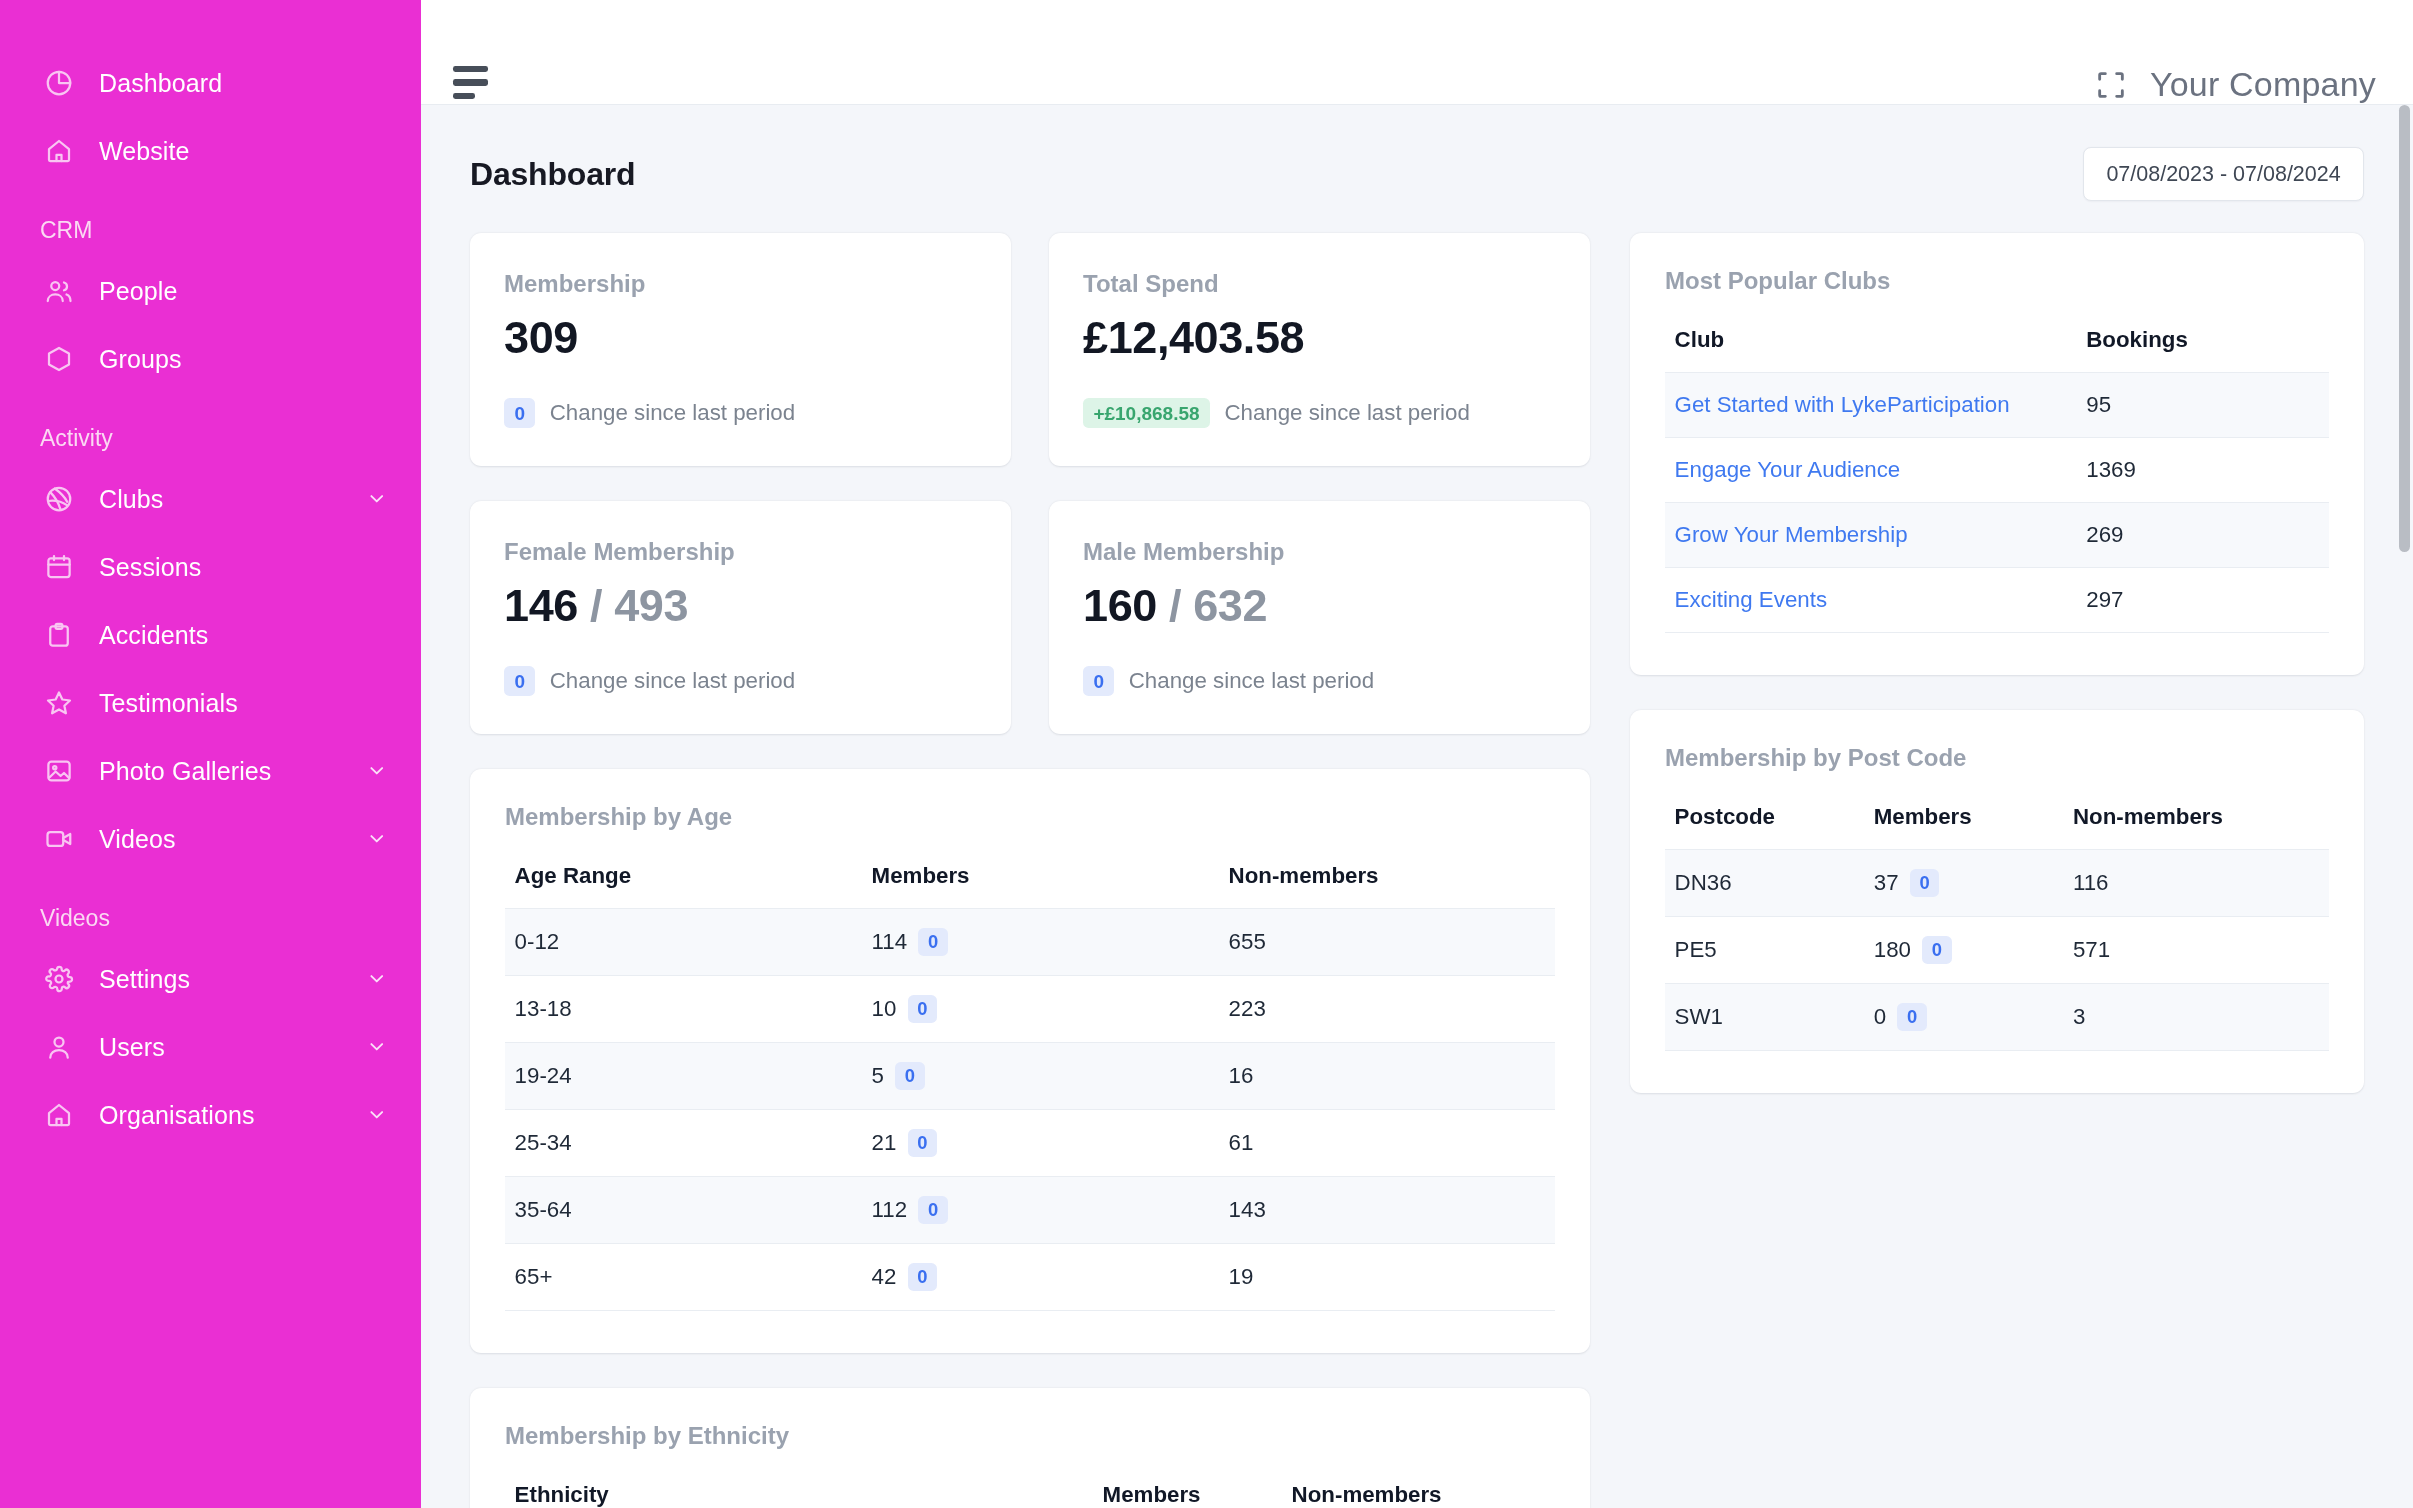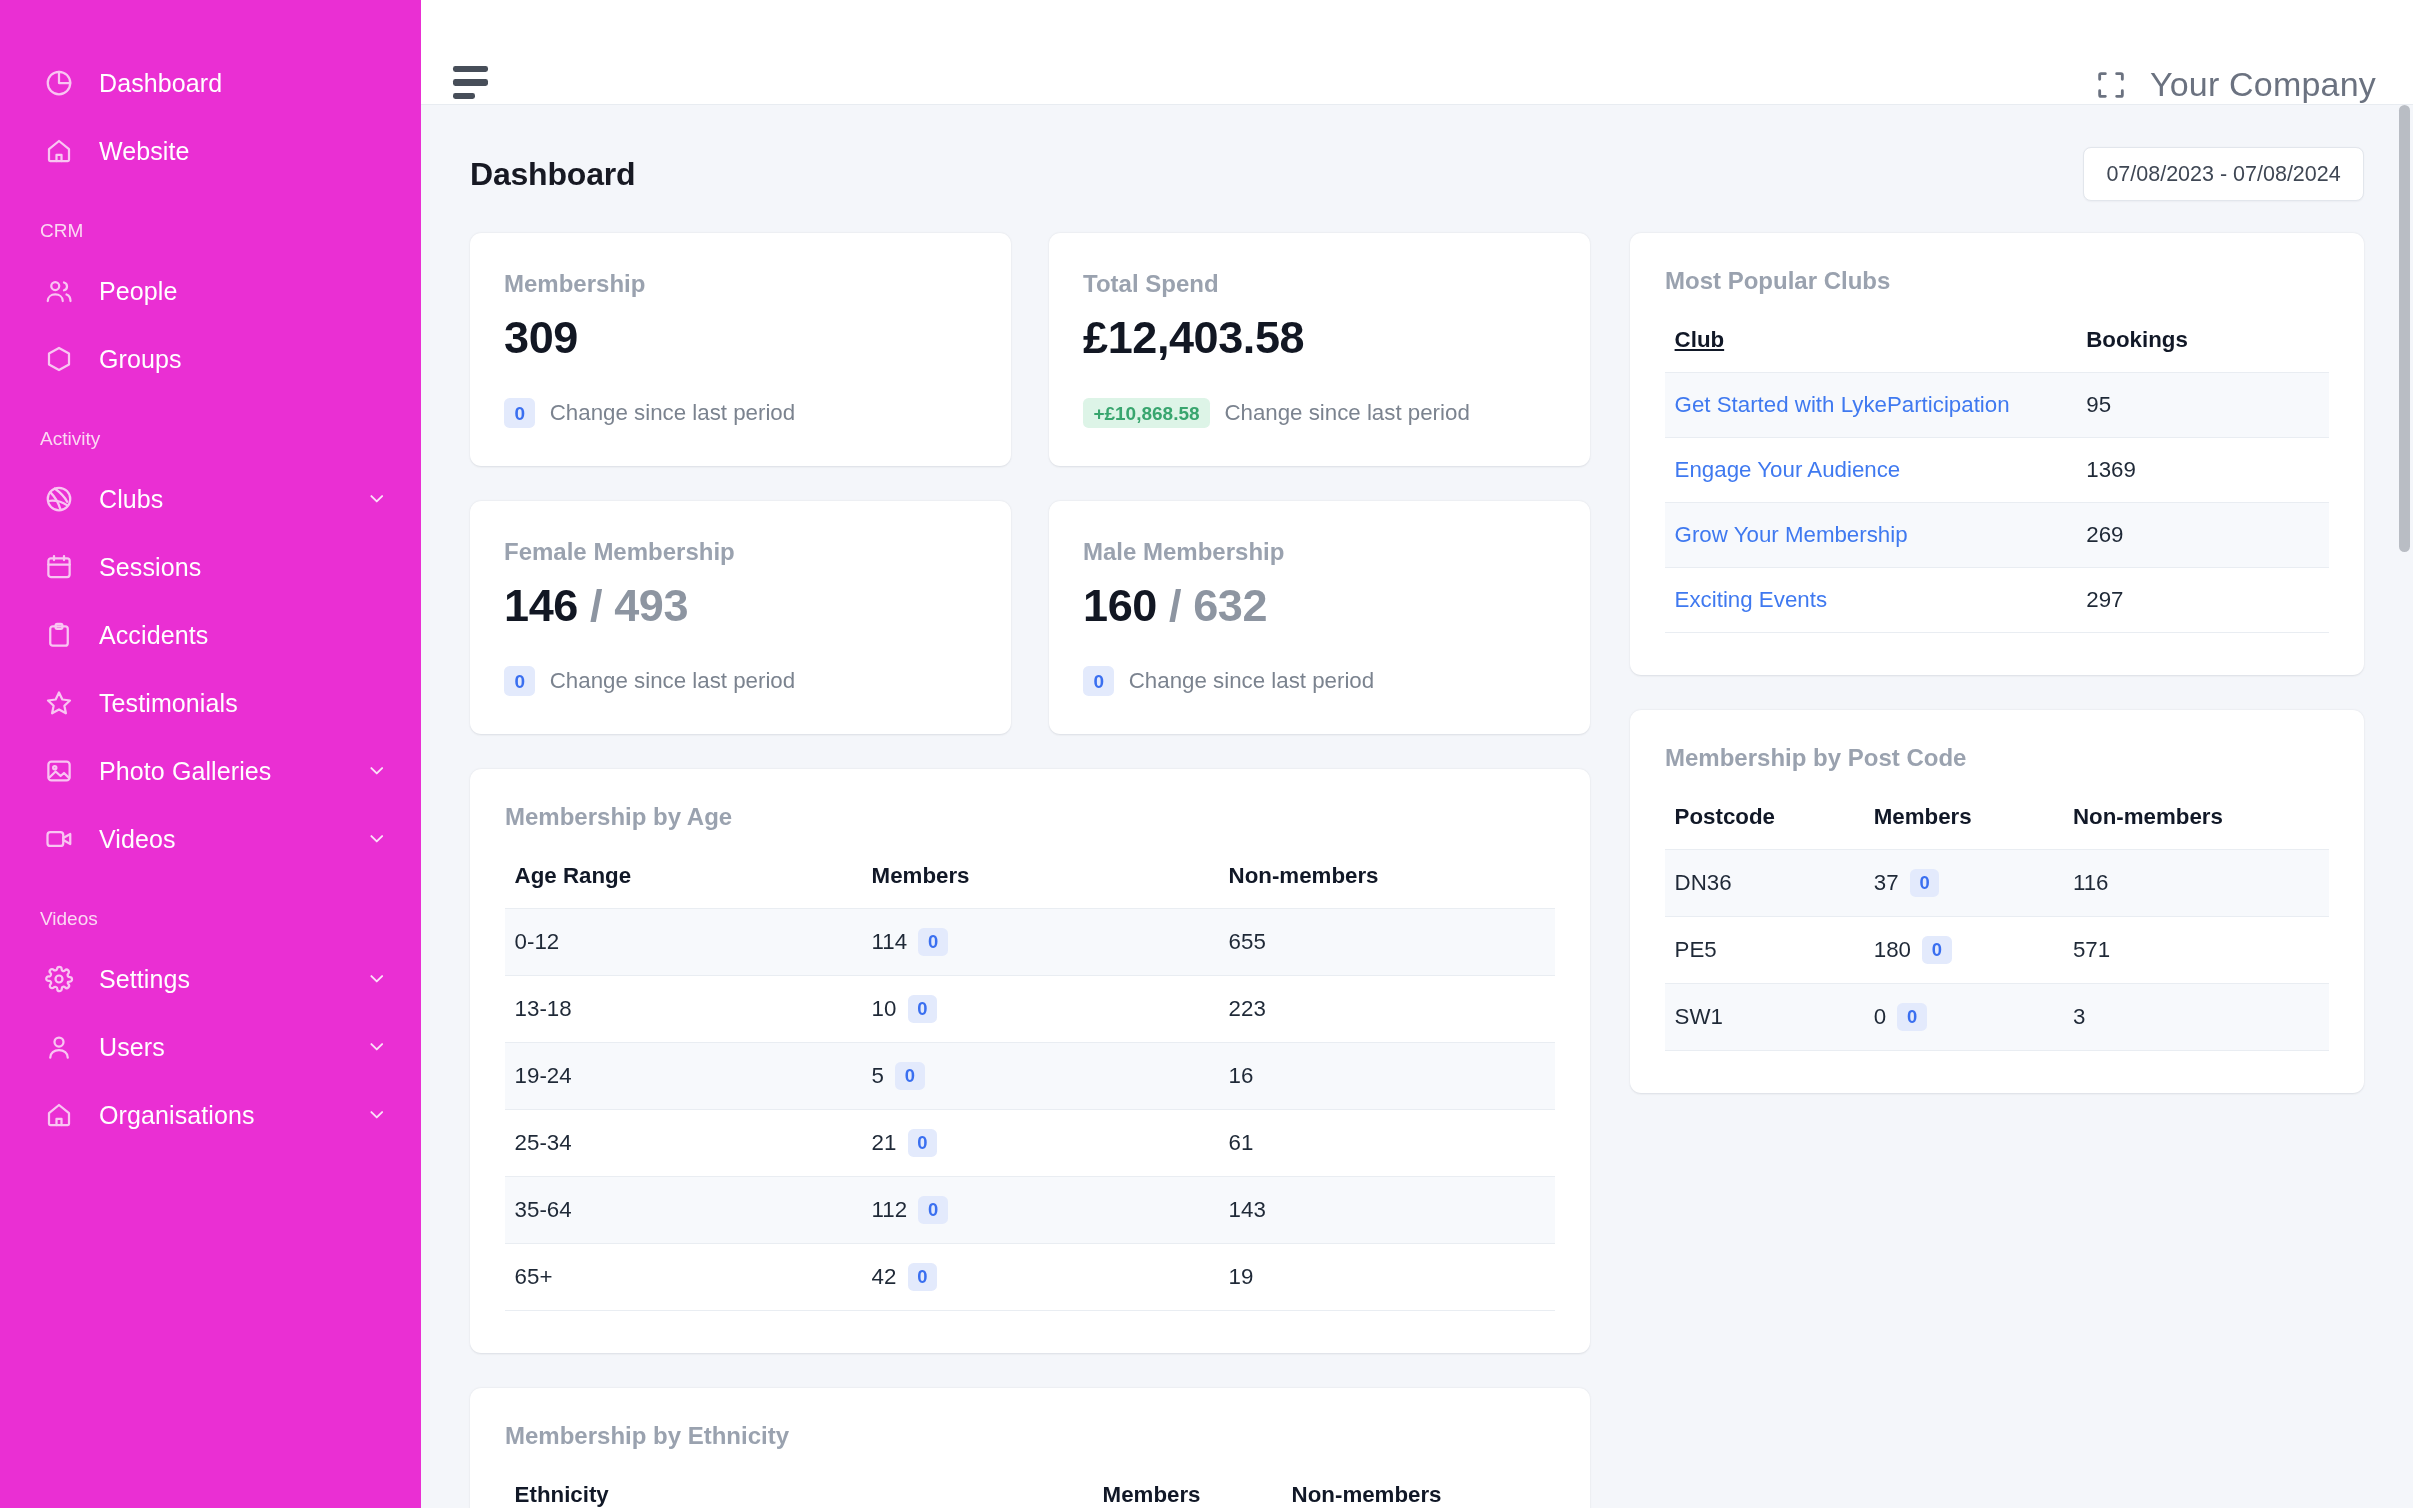--- a/index.html
+++ b/index.html
@@ -33,21 +33,21 @@
   }
   .nav-item .ico svg { width:30px; height:30px; display:block; }
   .nav-label {
     font-size:25px; font-weight:400; letter-spacing:0.1px;
     margin-left:21px; white-space:nowrap; flex:1 1 auto;
   }
   .chev { opacity:.85; flex:0 0 auto; }
   .chev svg { width:21.5px; height:21.5px; display:block; }
   .nav-section {
     padding-left:40px;
-    font-size:19px;
+    font-size:23px;
     color:#fbd9f3;
     margin-top:27px;
     margin-bottom:8px;
     height:37px; display:flex; align-items:center;
   }
 
   
   .main { flex:1 1 auto; height:1508px; display:flex; flex-direction:column; min-width:0; position:relative; }
   .topbar {
     height:105px; flex:0 0 105px;
@@ -115,21 +115,21 @@
   td {
     font-size:22.3px; color:#1f2937; padding:19px 9.6px;
     border-top:0.8px solid #e9edf2; border-bottom:0.8px solid #e9edf2;
     white-space:nowrap;
   }
   tbody tr:nth-child(odd) td { background:#f7f9fc; }
   td.linkcell a { color:#3f79f0; text-decoration:none; cursor:pointer; }
   .cellflex { display:flex; align-items:center; gap:11.2px; }
   .cellflex .badge { font-size:18.4px; padding:4.8px 9.6px; }
 
-  .col-clubs { width:62%;text-decoration:underline; }
+  .col-clubs { width:62%; }
   .col-age { width:34%; }
   .col-eth { width:56%; }
   .col-pc { width:30%; }
 
   
   .vscroll {
     position:absolute; top:105px; right:3.2px; width:11.2px; bottom:0;
   }
   .vscroll .thumb {
     position:absolute; top:0; left:0; width:11.2px; height:447px;

